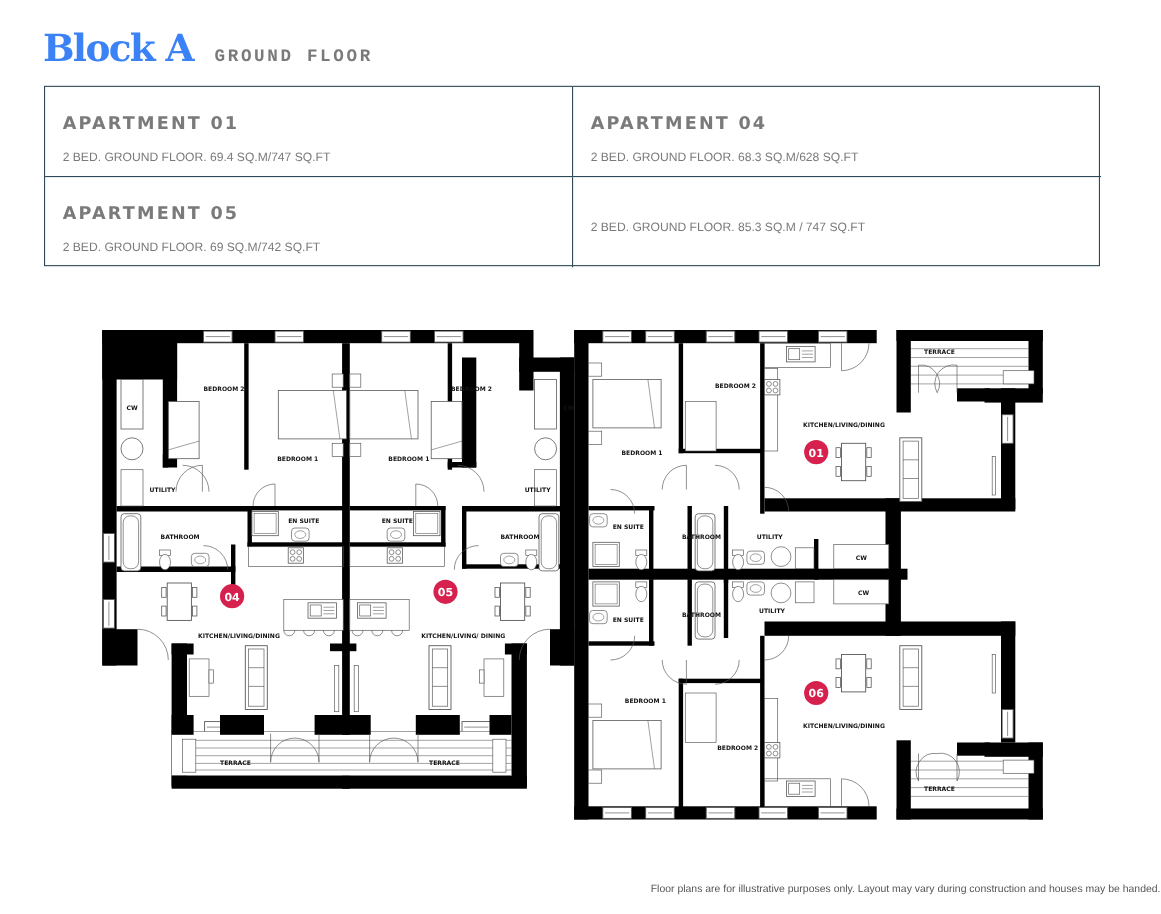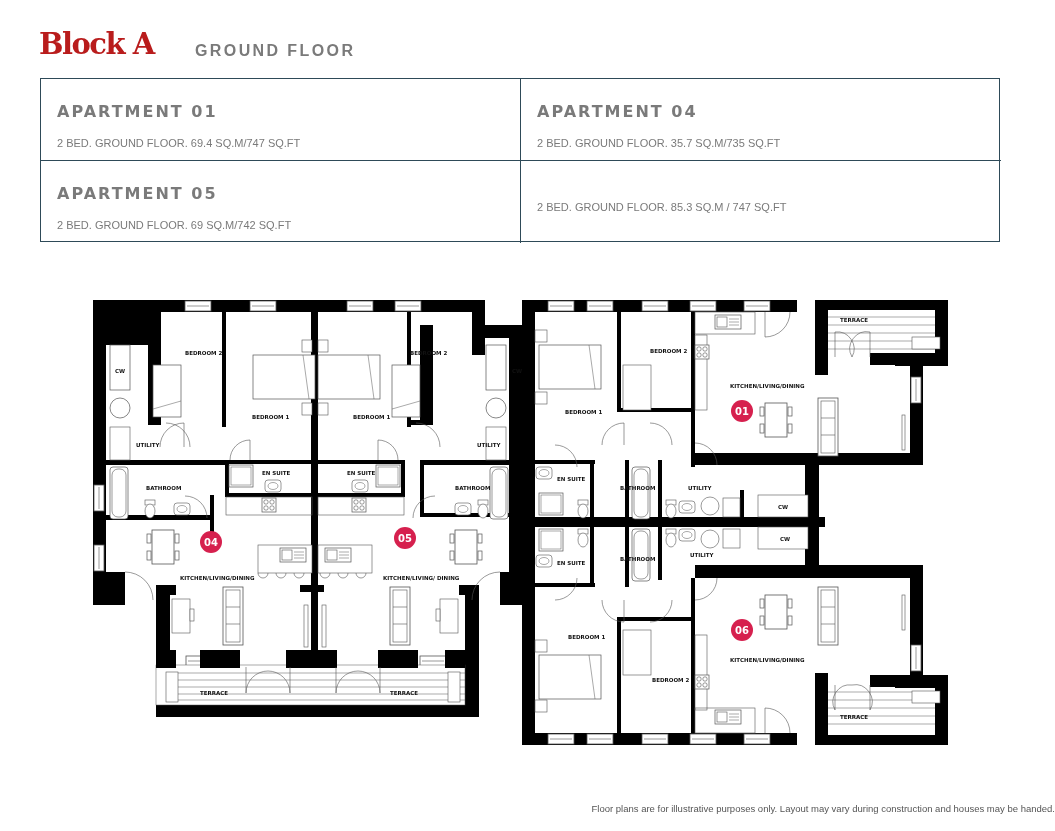--- a/index.html
+++ b/index.html
@@ -1,18 +1,18 @@
 <!DOCTYPE html>
 <html><head>
 <meta charset="utf-8">
 <style>
   html,body{margin:0;padding:0;background:#ffffff;}
   body{width:1055px;height:831px;position:relative;overflow:hidden;font-family:"Liberation Sans",sans-serif;}
-  .brand{position:absolute;left:39px;top:24px;font-family:"DejaVu Serif",serif;font-weight:bold;font-size:29px;color:#b91c1c;letter-spacing:-1.5px;line-height:40px;}
-  .floor{position:absolute;left:195px;top:41px;font-family:Liberation Sans, sans-serif;font-weight:bold;font-size:16px;color:#7a7a7a;letter-spacing:2.4px;line-height:20px;}
+  .brand{position:absolute;left:39px;top:24px;font-family:"DejaVu Serif",serif;font-weight:bold;font-size:34px;color:#3b82f6;letter-spacing:-1.5px;line-height:40px;}
+  .floor{position:absolute;left:195px;top:41px;font-family:Liberation Mono, monospace;font-weight:bold;font-size:16px;color:#7a7a7a;letter-spacing:2.4px;line-height:20px;}
   .grid{position:absolute;left:40px;top:78px;width:960px;height:164px;border:1.5px solid #2e4a58;box-sizing:border-box;display:grid;grid-template-columns:480px 480px;grid-template-rows:82px 82px;}
   .cell{box-sizing:border-box;padding:24px 0 0 16px;}
   .cell.c1{border-right:1.5px solid #2e4a58;}
   .cell.r1{border-bottom:1.5px solid #2e4a58;}
   .apt-title{font-family:"DejaVu Sans",sans-serif;font-weight:bold;font-size:16px;color:#7a7a7a;letter-spacing:2px;line-height:18px;}
   .apt-sub{font-family:"Liberation Sans",sans-serif;font-size:11px;color:#7a7a7a;line-height:13px;margin-top:16px;}
   .plan{position:absolute;left:90px;top:295px;width:870px;height:455px;}
   .footer{position:absolute;left:0;width:1055px;top:803px;text-align:right;font-family:"Liberation Sans",sans-serif;font-size:9.5px;color:#555;}
   svg text{font-family:"DejaVu Sans",sans-serif;font-weight:bold;}
 </style>
@@ -22,21 +22,21 @@
 <div class="brand">Block A</div>
 <div class="floor">GROUND FLOOR</div>
 
 <div class="grid">
   <div class="cell c1 r1">
     <div class="apt-title">APARTMENT 01</div>
     <div class="apt-sub">2 BED. GROUND FLOOR. 69.4 SQ.M/747 SQ.FT</div>
   </div>
   <div class="cell r1">
     <div class="apt-title">APARTMENT 04</div>
-    <div class="apt-sub">2 BED. GROUND FLOOR. 35.7 SQ.M/735 SQ.FT</div>
+    <div class="apt-sub">2 BED. GROUND FLOOR. 68.3 SQ.M/628 SQ.FT</div>
   </div>
   <div class="cell c1">
     <div class="apt-title">APARTMENT 05</div>
     <div class="apt-sub">2 BED. GROUND FLOOR. 69 SQ.M/742 SQ.FT</div>
   </div>
   <div class="cell">
     <div class="apt-sub">2 BED. GROUND FLOOR. 85.3 SQ.M / 747 SQ.FT</div>
   </div>
 </div>
 

